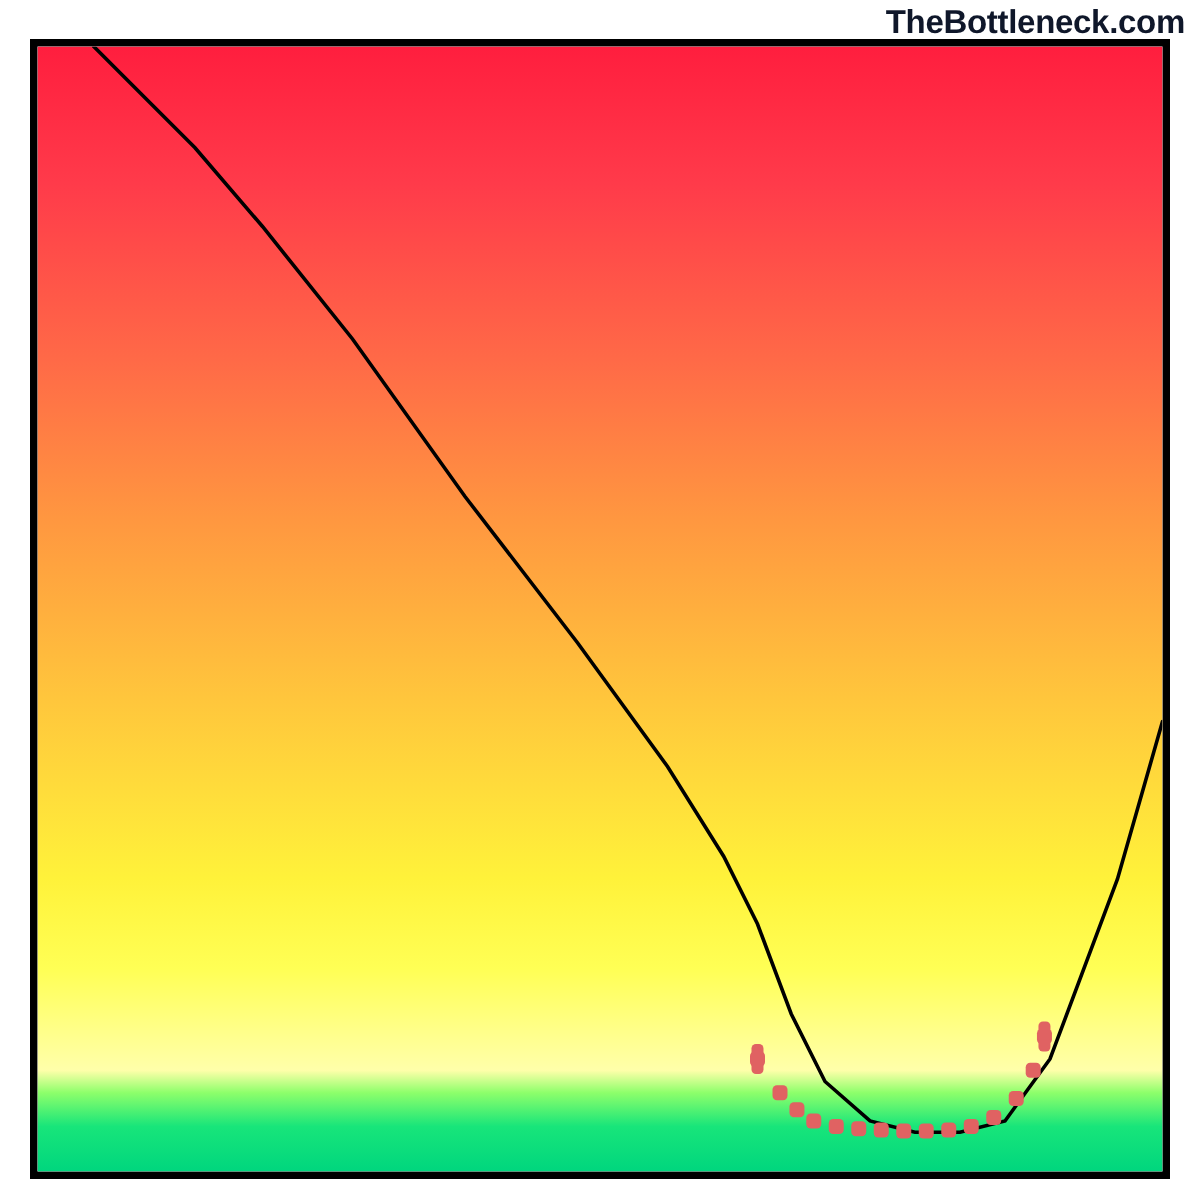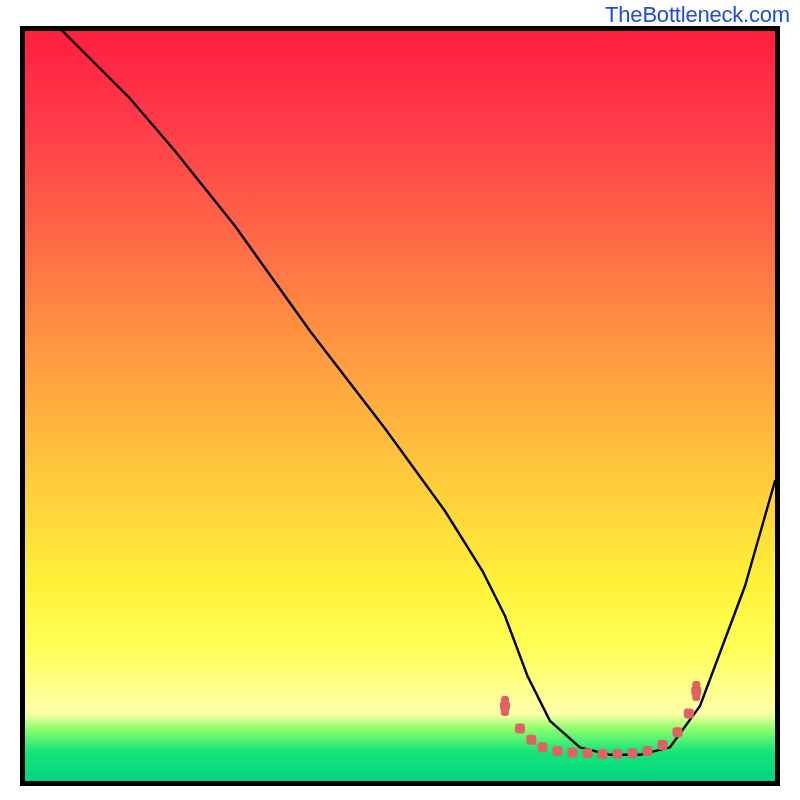--- a/index.html
+++ b/index.html
@@ -14,22 +14,22 @@
   .stage {
     position: relative;
     width: 800px;
     height: 800px;
   }
   .watermark {
     position: absolute;
     top: 2px;
     right: 10px;
     font-size: 22px;
-    font-weight: 400;
-    color: #1d4ed8;
+    font-weight: 700;
+    color: #0f172a;
     letter-spacing: -0.2px;
     z-index: 3;
   }
   .plot-frame {
     position: absolute;
     left: 20px;
     top: 26px;
     width: 760px;
     height: 760px;
     border: 5px solid #000;

